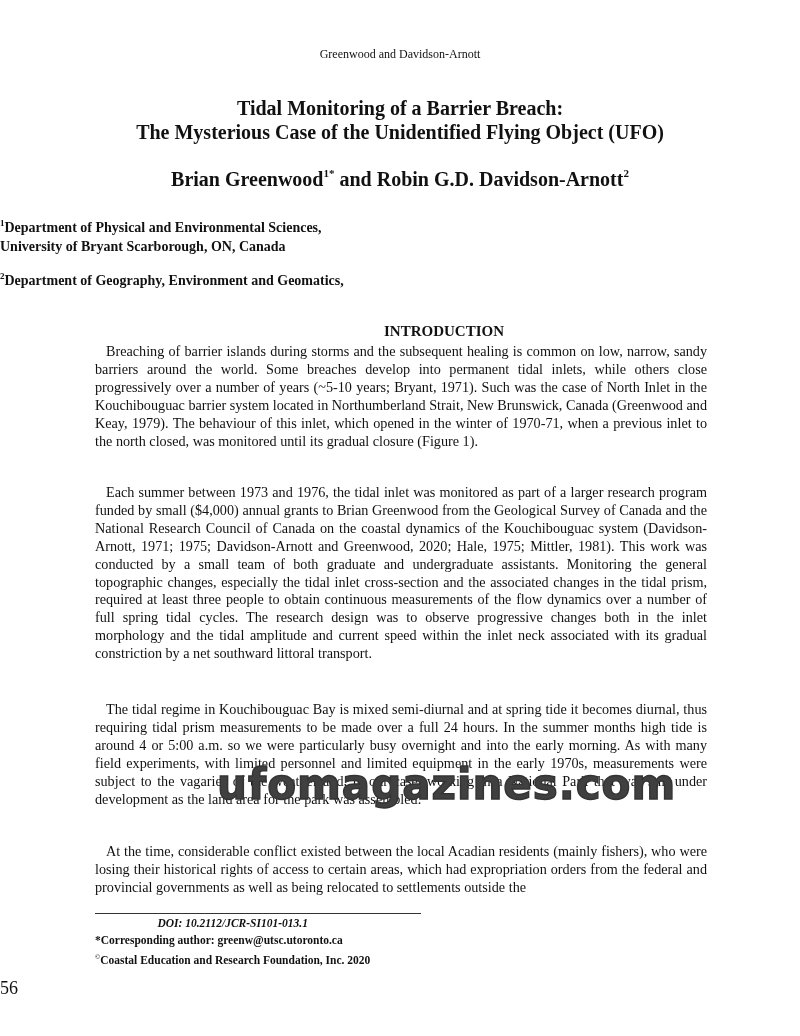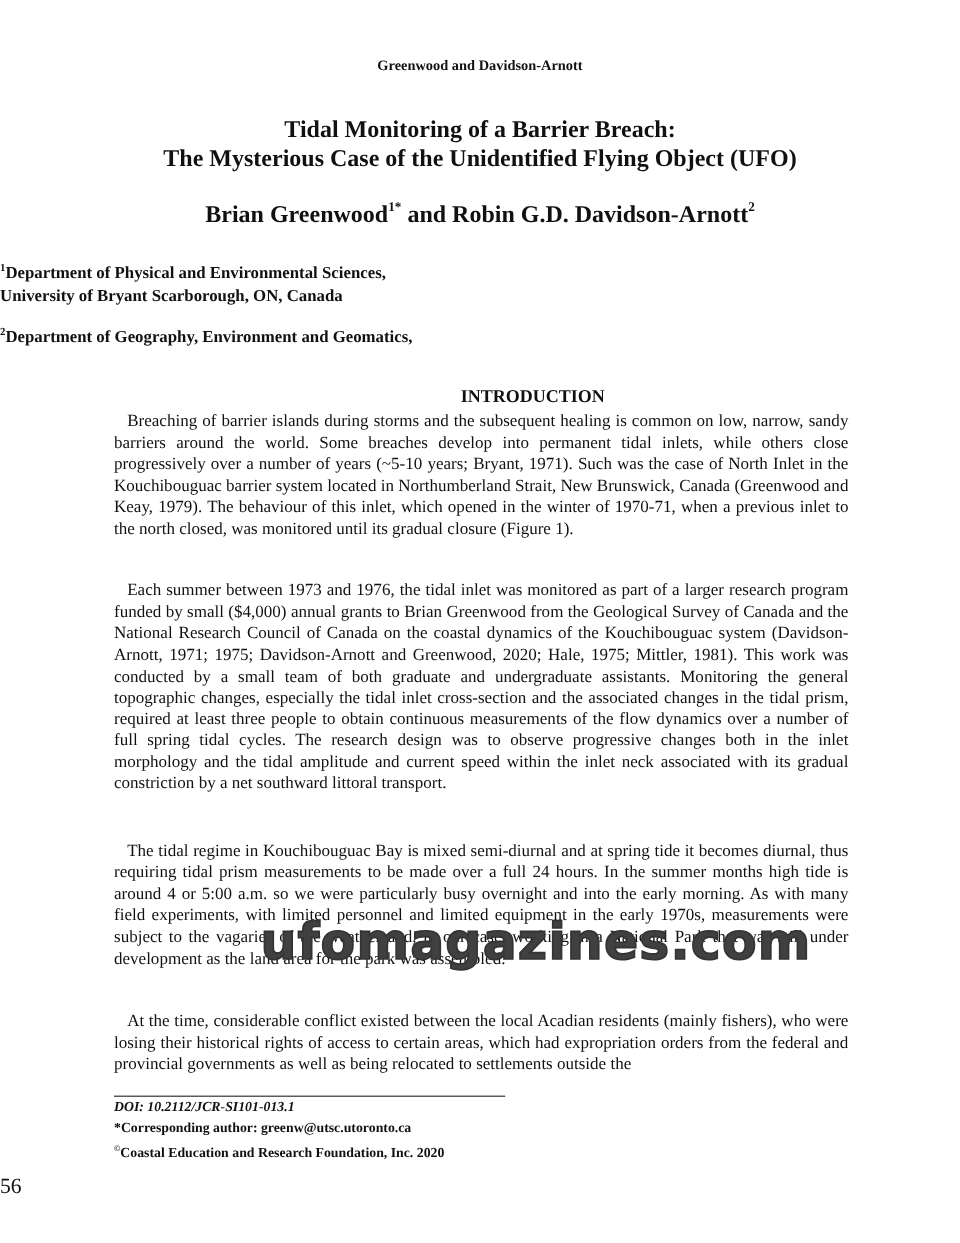--- a/index.html
+++ b/index.html
@@ -1,19 +1,19 @@
 <!DOCTYPE html>
 <html><head>
 <meta charset="utf-8">
 <style>
   html, body { margin: 0; padding: 0; background: #ffffff; }
   body { width: 800px; height: 1036px; position: relative; overflow: hidden;
          font-family: "Liberation Serif", serif; color: #111; }
   .running-head { position: absolute; top: 47px; left: 0; width: 800px; text-align: center;
-                  font-weight: bold; font-size: 12px; }
+                  font-weight: normal; font-size: 12px; }
   .title { position: absolute; top: 96px; left: 0; width: 800px; text-align: center;
            font-weight: bold; font-size: 20px; line-height: 24px; }
   .authors { position: absolute; top: 167px; left: 0; width: 800px; text-align: center;
              font-weight: bold; font-size: 20px; }
   .authors sup { font-size: 11px; vertical-align: 9px; }
   .affil { position: absolute; left: 0; width: 660px; text-align: left; font-weight: bold;
            font-size: 14px; line-height: 19px; }
   .affil sup { font-size: 9px; vertical-align: 6px; }
   .affil1 { top: 214px; }
   .affil2 { top: 267px; }
@@ -21,21 +21,21 @@
                   font-weight: bold; font-size: 15px; margin-left: 44px; }
   .body-text { position: absolute; left: 95px; width: 612px; font-size: 14.2px; line-height: 17.9px;
                text-align: justify; }
   .body-text p { margin: 0; text-indent: 11px; }
   .p1 { top: 343px; }
   .p2 { top: 484px; }
   .p3 { top: 701px; }
   .p4 { top: 843px; }
   .rule { position: absolute; top: 913px; left: 95px; width: 326px; border-top: 1px solid #333; }
   .footnotes { position: absolute; top: 915px; left: 95px; font-weight: bold; font-size: 11.5px; line-height: 17px; }
-  .footnotes .doi { font-style: italic; }
+  .footnotes .doi { font-style: italic; text-align: center; }
   .footnotes sup { font-size: 7px; vertical-align: 5px; }
   .page-number { position: absolute; top: 978px; left: 0; width: 800px; text-align: left; font-size: 18px; }
   .watermark { position: absolute; top: 764px; left: 217px; width: 400px; text-align: center;
                font-family: "DejaVu Sans", sans-serif; font-weight: bold; font-size: 42px; letter-spacing: 1px;
                color: #404040; -webkit-text-stroke: 1.4px #333; line-height: 1; }
 </style>
 </head>
 <body>
 
 <div class="running-head">Greenwood and Davidson-Arnott</div>

